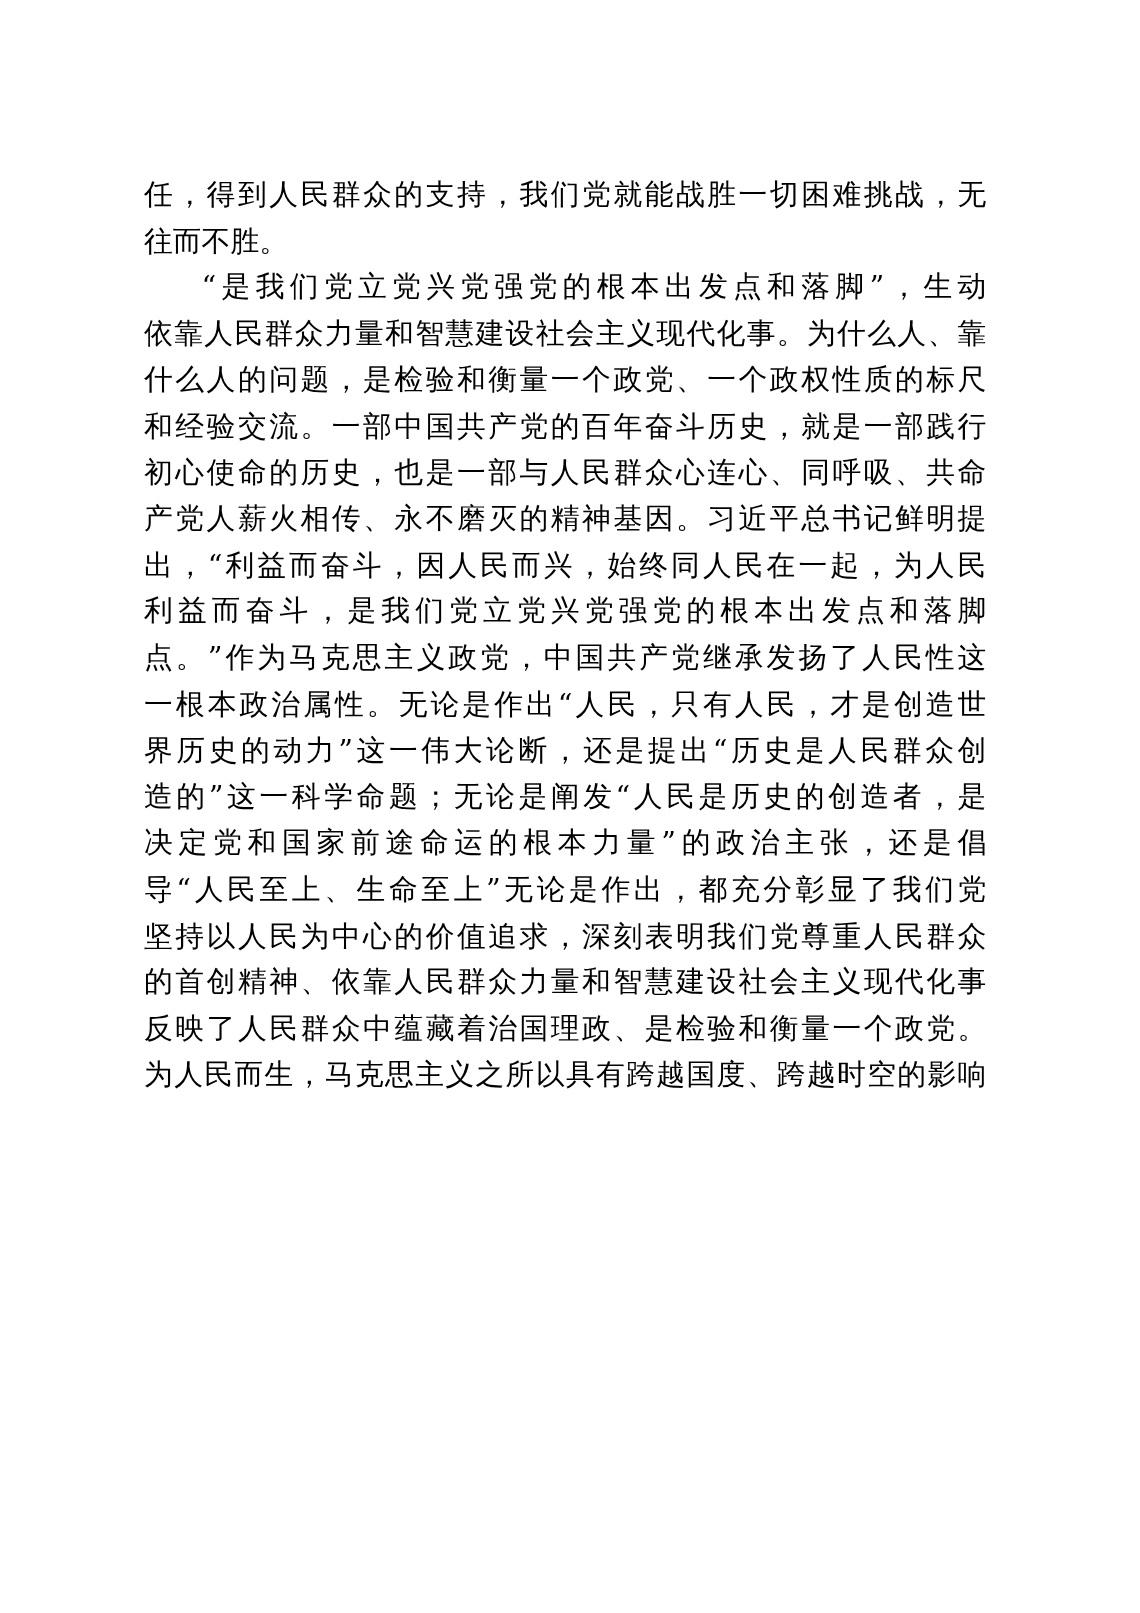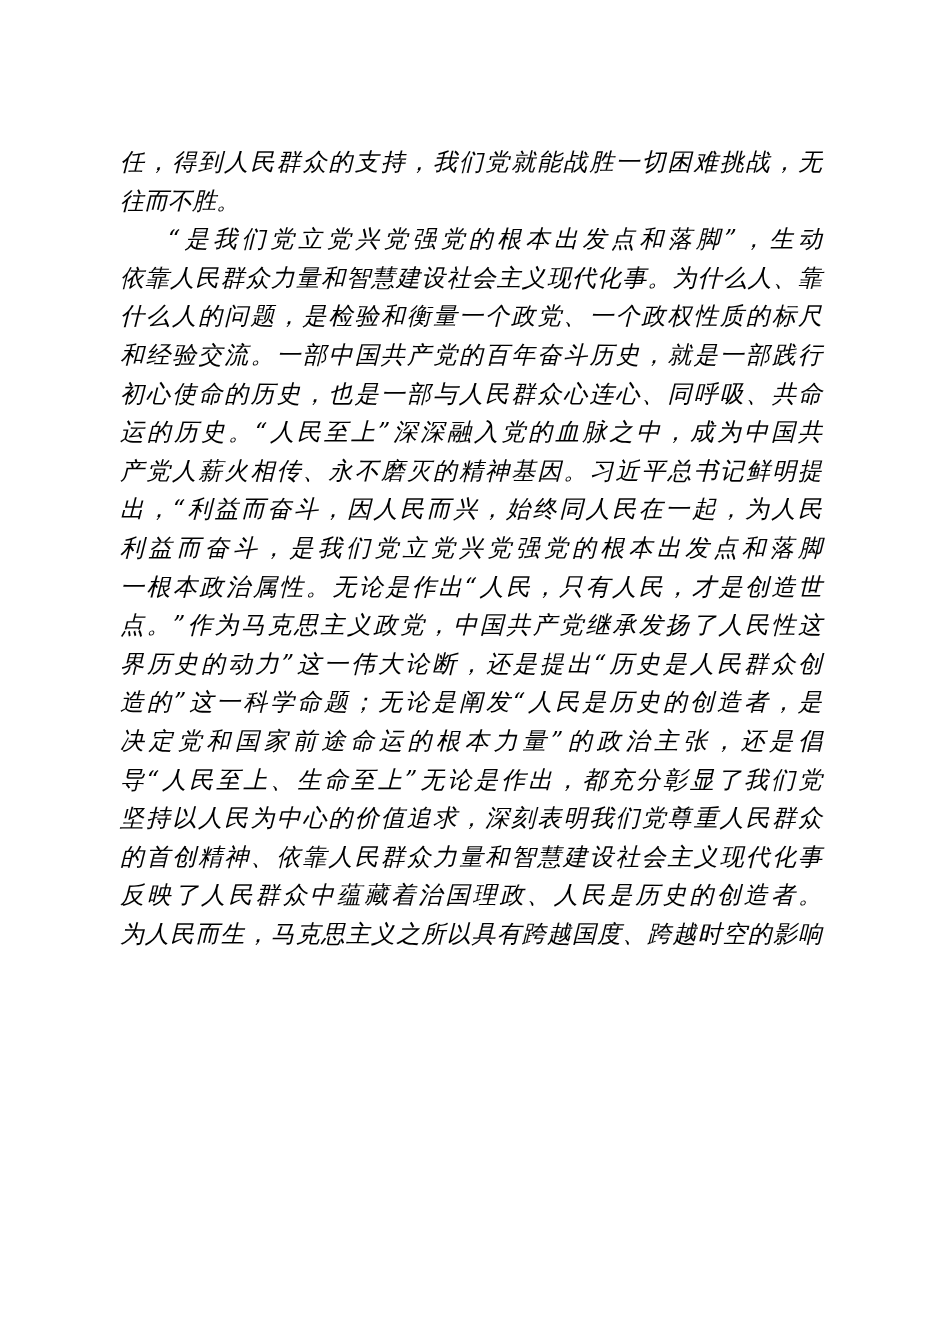--- a/index.html
+++ b/index.html
@@ -30,21 +30,20 @@
       width: 702px;
     }
     .line {
       height: 38.6px;
       line-height: 38.6px;
       font-size: 24px;
       white-space: nowrap;
       text-align: justify;
       text-align-last: justify;
       letter-spacing: 0;
-      font-style: italic;
     }
     .line.last {
       text-align-last: left;
     }
     .line.indent {
       padding-left: 48px;
     }
   </style>
 </head>
 <body>
@@ -56,33 +55,32 @@
       <div class="line">任，得到人民群众的支持，我们党就能战胜一切困难挑战，无</div>
       <div class="line last">往而不胜。</div>
     </div>
 
     <div class="paragraph">
       <div class="line indent">“是我们党立党兴党强党的根本出发点和落脚”，生动</div>
       <div class="line">依靠人民群众力量和智慧建设社会主义现代化事。为什么人、靠</div>
       <div class="line">什么人的问题，是检验和衡量一个政党、一个政权性质的标尺</div>
       <div class="line">和经验交流。一部中国共产党的百年奋斗历史，就是一部践行</div>
       <div class="line">初心使命的历史，也是一部与人民群众心连心、同呼吸、共命</div>
-      <div class="line">运的历史。“人民至上”深深融入党的血脉之中，成为中国共</div>
       <div class="line">产党人薪火相传、永不磨灭的精神基因。习近平总书记鲜明提</div>
       <div class="line">出，“利益而奋斗，因人民而兴，始终同人民在一起，为人民</div>
       <div class="line">利益而奋斗，是我们党立党兴党强党的根本出发点和落脚</div>
+      <div class="line">点。”作为马克思主义政党，中国共产党继承发扬了人民性这</div>
       <div class="line">一根本政治属性。无论是作出“人民，只有人民，才是创造世</div>
-      <div class="line">点。”作为马克思主义政党，中国共产党继承发扬了人民性这</div>
       <div class="line">界历史的动力”这一伟大论断，还是提出“历史是人民群众创</div>
       <div class="line">造的”这一科学命题；无论是阐发“人民是历史的创造者，是</div>
       <div class="line">决定党和国家前途命运的根本力量”的政治主张，还是倡</div>
       <div class="line">导“人民至上、生命至上”无论是作出，都充分彰显了我们党</div>
       <div class="line">坚持以人民为中心的价值追求，深刻表明我们党尊重人民群众</div>
       <div class="line">的首创精神、依靠人民群众力量和智慧建设社会主义现代化事</div>
     </div>
 
     <div class="paragraph">
-      <div class="line">反映了人民群众中蕴藏着治国理政、人民是历史的创造者。</div>
+      <div class="line">反映了人民群众中蕴藏着治国理政、是检验和衡量一个政党。</div>
       <div class="line">为人民而生，马克思主义之所以具有跨越国度、跨越时空的影响</div>
     </div>
 
   </div>
 </div>
 
 </body></html>

